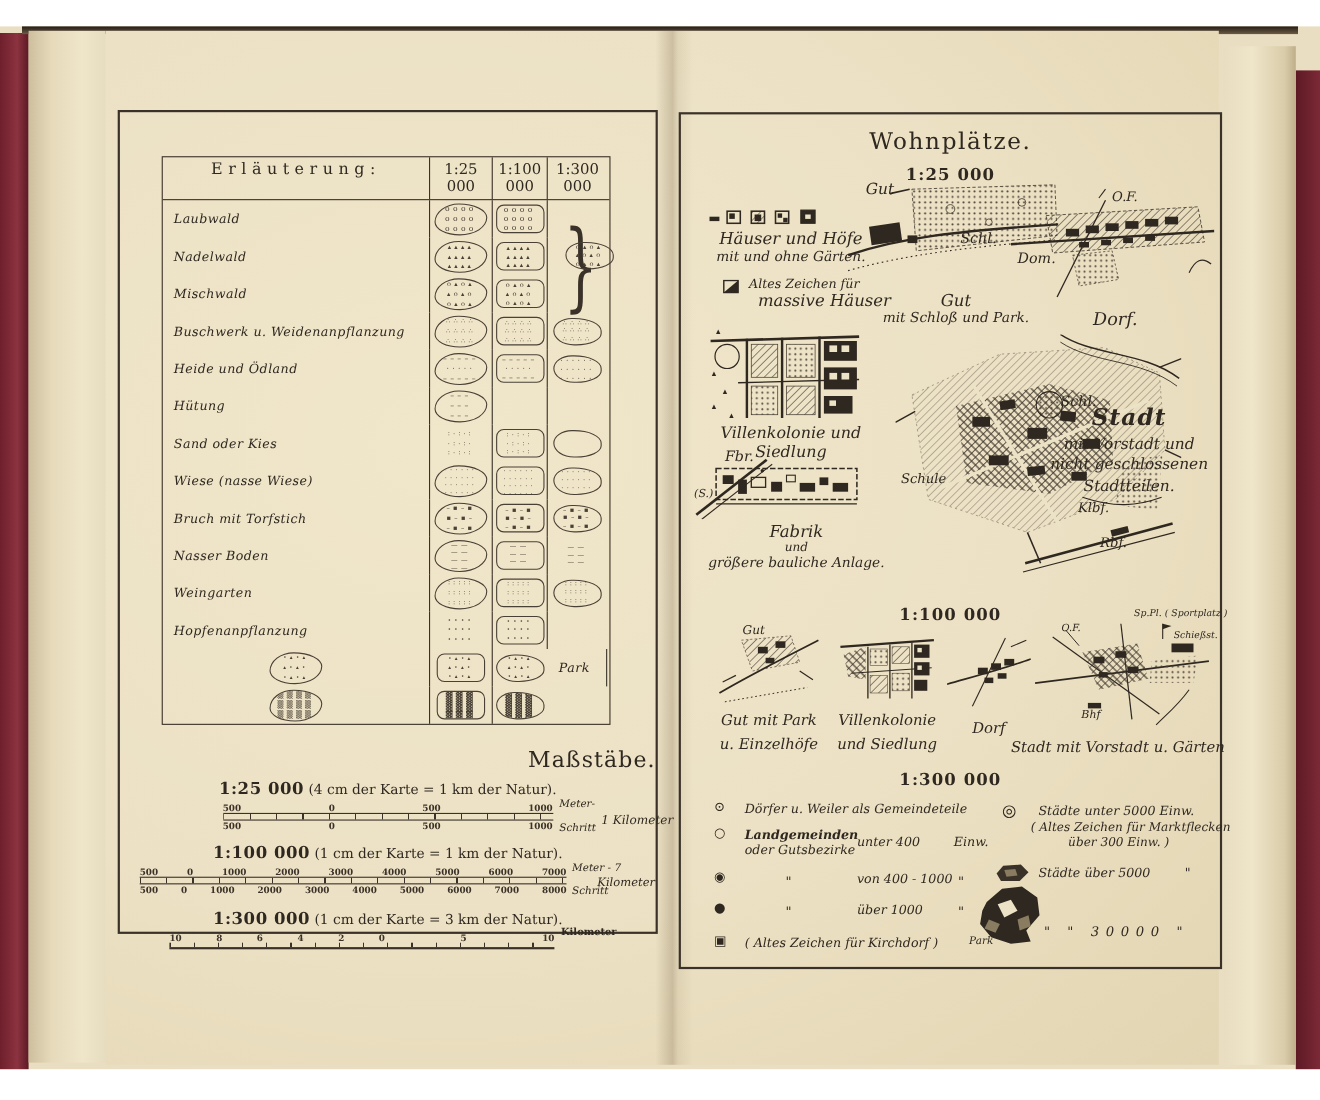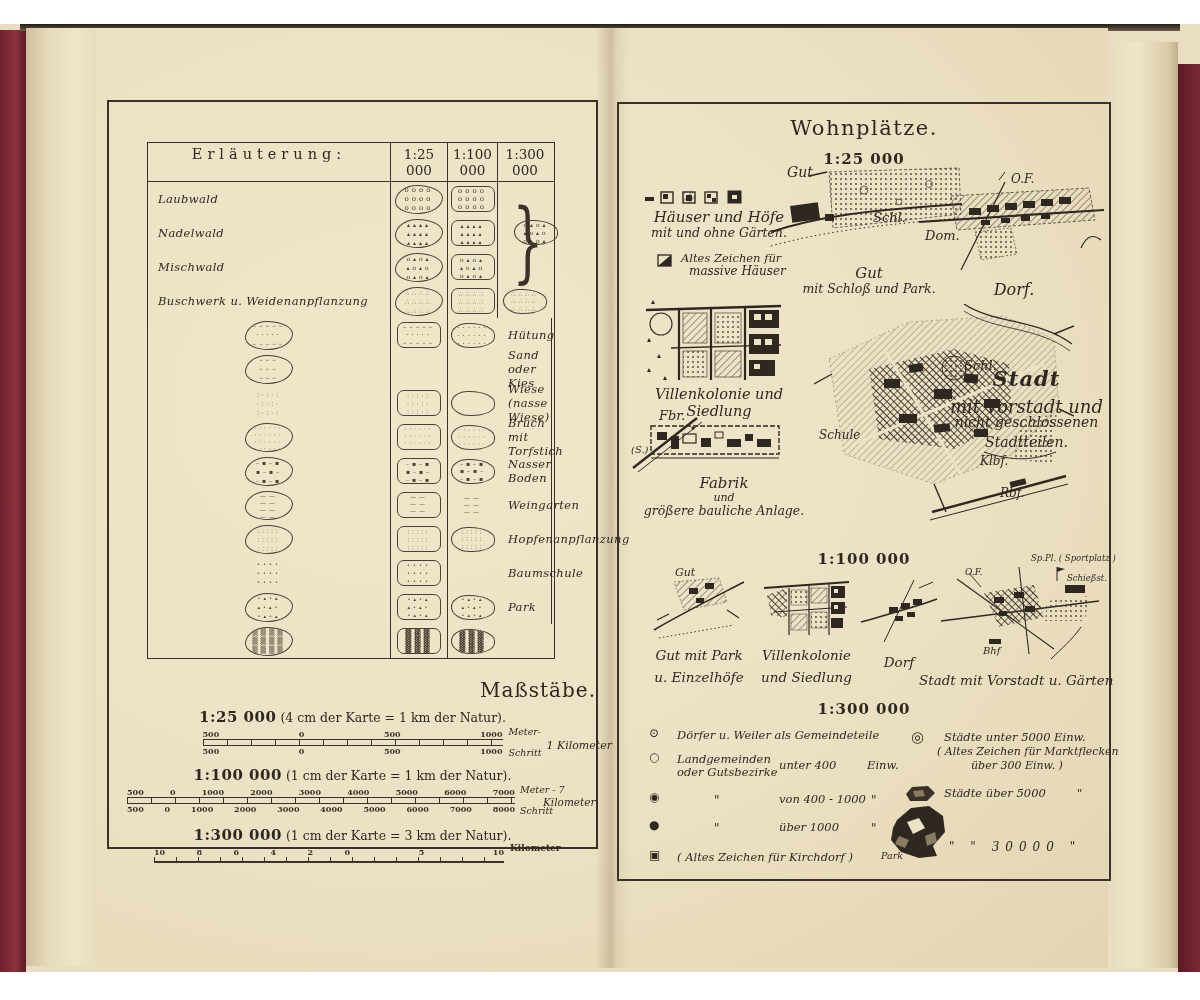--- a/index.html
+++ b/index.html
@@ -159,20 +159,21 @@
               <div>∴∴∴∴</div>
             </div>
           </div>
           <div class="bod-cell c3">
             <div class="swatch sw3" style="font-size: 6px; line-height: 7px; letter-spacing: 3px;">
               <div>∴∴∴∴</div>
               <div>∴∴∴∴</div>
               <div>∴∴∴∴</div>
             </div>
           </div>
+          <div class="bod-cell lab">Heide und Ödland</div>
           <div class="bod-cell c1">
             <div class="swatch sw1" style="font-size: 7px; line-height: 8px; letter-spacing: 3px;">
               <div>–––––</div>
               <div>·····</div>
               <div>–––––</div>
             </div>
           </div>
           <div class="bod-cell c2">
             <div class="swatch sw2" style="font-size: 7px; line-height: 8px; letter-spacing: 3px;">
               <div>–––––</div>
@@ -318,21 +319,20 @@
             </div>
           </div>
           <div class="bod-cell c2">
             <div class="swatch sw2" style="font-size: 5px; line-height: 6px; letter-spacing: 3px;">
               <div>••••</div>
               <div>••••</div>
               <div>••••</div>
             </div>
           </div>
           <div class="bod-cell c3"></div>
-          <div class="bod-cell lab">Baumschule</div>
           <div class="bod-cell c1">
             <div class="swatch sw1" style="font-size: 5px; line-height: 6px; letter-spacing: 3px;">
               <div>•▴•▴</div>
               <div>▴•▴•</div>
               <div>•▴•▴</div>
             </div>
           </div>
           <div class="bod-cell c2">
             <div class="swatch sw2" style="font-size: 5px; line-height: 6px; letter-spacing: 3px;">
               <div>•▴•▴</div>
@@ -486,21 +486,21 @@
     <div class="cap" style="left:10px;top:104px;width:180px;font-size:15px">Häuser und Höfe</div>
     <div class="cap" style="left:10px;top:121px;width:180px;font-size:12.5px">mit und ohne Gärten.</div>
 
     <div class="vin" style="left:38px;top:150px">
       <svg width="15" height="13" viewBox="0 0 15 13">
         <rect x="1" y="1" width="13" height="11" fill="none" stroke="#2f2820" stroke-width="1.3"></rect>
         <polygon points="1,12 14,1 14,12" fill="#2f2820"></polygon>
       </svg>
     </div>
     <div class="lbl" style="left:62px;top:147px;font-size:11.5px">Altes Zeichen für</div>
-    <div class="lbl" style="left:70px;top:160px;font-size:12px">massive Häuser</div>
+    <div class="lbl" style="left:70px;top:160px;font-size:15px">massive Häuser</div>
 
     <div class="vin" style="left:150px;top:58px;width:195px;height:100px">
       <svg width="195" height="100" viewBox="0 0 195 100">
         <polygon points="60,10 190,6 192,52 64,66" fill="url(#pd)" stroke="#4a4136" stroke-width="0.8" stroke-dasharray="3,2"></polygon>
         <circle cx="95" cy="28" r="4" fill="none" stroke="#4a4136" stroke-width="0.8"></circle>
         <circle cx="130" cy="40" r="3" fill="none" stroke="#4a4136" stroke-width="0.8"></circle>
         <circle cx="160" cy="22" r="3.5" fill="none" stroke="#4a4136" stroke-width="0.8"></circle>
         <path d="M2,70 C50,54 100,48 193,42" stroke="#2f2820" stroke-width="2.2" fill="none"></path>
         <path d="M2,84 C60,68 120,62 193,56" stroke="#2f2820" stroke-width="1" fill="none" stroke-dasharray="1.5,3"></path>
         <rect x="22" y="42" width="28" height="17" fill="#2f2820" transform="rotate(-8 36 50)"></rect>
@@ -616,21 +616,21 @@
         <path d="M170,148 C200,158 220,156 242,148" stroke="#2f2820" stroke-width="1" fill="none"></path>
         <path d="M118,208 L252,172" stroke="#2f2820" stroke-width="2.4"></path>
         <path d="M116,216 L254,180" stroke="#2f2820" stroke-width="1"></path>
         <rect x="196" y="176" width="16" height="6" fill="#2f2820" transform="rotate(-14 204 179)"></rect>
       </svg>
       <span class="lbl" style="left:150px;top:54px;font-size:13px">Schl.</span>
       <span class="lbl" style="left:166px;top:150px;font-size:12px">Klbf.</span>
       <span class="lbl" style="left:186px;top:182px;font-size:12px">Rbf.</span>
     </div>
     <div class="cap" style="left:330px;top:262px;width:155px;font-size:21px;font-weight:bold;letter-spacing:1px">Stadt</div>
-    <div class="cap" style="left:330px;top:292px;width:155px;font-size:18px">mit Vorstadt und</div>
+    <div class="cap" style="left:330px;top:292px;width:155px;font-size:14px">mit Vorstadt und</div>
     <div class="cap" style="left:325px;top:310px;width:165px;font-size:14px">nicht geschlossenen</div>
     <div class="cap" style="left:330px;top:330px;width:155px;font-size:14px">Stadtteilen.</div>
 
     <div class="subhead" style="top:446px">1:100 000</div>
 
     <div class="vin" style="left:30px;top:466px;width:100px;height:75px">
       <svg width="100" height="75" viewBox="0 0 100 75">
         <polygon points="25,12 70,8 78,32 35,40" fill="url(#ph)" stroke="#4a4136" stroke-width="0.6" stroke-dasharray="2,2"></polygon>
         <path d="M5,60 C30,45 70,25 95,12" stroke="#2f2820" stroke-width="1.6" fill="none"></path>
         <path d="M10,68 L85,55" stroke="#2f2820" stroke-width="0.9" stroke-dasharray="1.5,2.5"></path>
@@ -705,21 +705,21 @@
       <span class="lbl" style="left:44px;top:86px;font-size:10px">Bhf</span>
     </div>
     <div class="cap" style="left:300px;top:568px;width:185px;font-size:13.5px">Stadt mit Vorstadt u. Gärten</div>
 
     <div class="subhead" style="top:596px">1:300 000</div>
 
     <div id="leg300">
         <span class="leg-sym" style="left: 30px; top: 622px;">⊙</span>
         <div class="lbl" style="left: 58px; top: 624px; font-size: 11.5px;">Dörfer u. Weiler als Gemeindeteile</div>
         <span class="leg-sym" style="left: 30px; top: 646px;">○</span>
-        <div class="lbl" style="left: 58px; top: 648px; font-size: 11.5px;">Landgemeinden</div>
+        <div class="lbl" style="left: 58px; top: 648px; font-size: 11.5px; font-weight: bold;">Landgemeinden</div>
         <div class="lbl" style="left: 58px; top: 661px; font-size: 11.5px;">oder Gutsbezirke</div>
         <div class="lbl" style="left: 160px; top: 654px; font-size: 11.5px;">unter 400</div>
         <div class="lbl" style="left: 248px; top: 654px; font-size: 11.5px;">Einw.</div>
         <span class="leg-sym" style="left: 30px; top: 686px;">◉</span>
         <div class="lbl" style="left: 160px; top: 688px; font-size: 11.5px;">von 400 - 1000</div>
         <div class="lbl" style="left: 95px; top: 690px; font-size: 12px;">"</div>
         <div class="lbl" style="left: 252px; top: 690px; font-size: 12px;">"</div>
         <span class="leg-sym" style="left: 30px; top: 714px;">●</span>
         <div class="lbl" style="left: 160px; top: 716px; font-size: 11.5px;">über 1000</div>
         <div class="lbl" style="left: 95px; top: 718px; font-size: 12px;">"</div>

